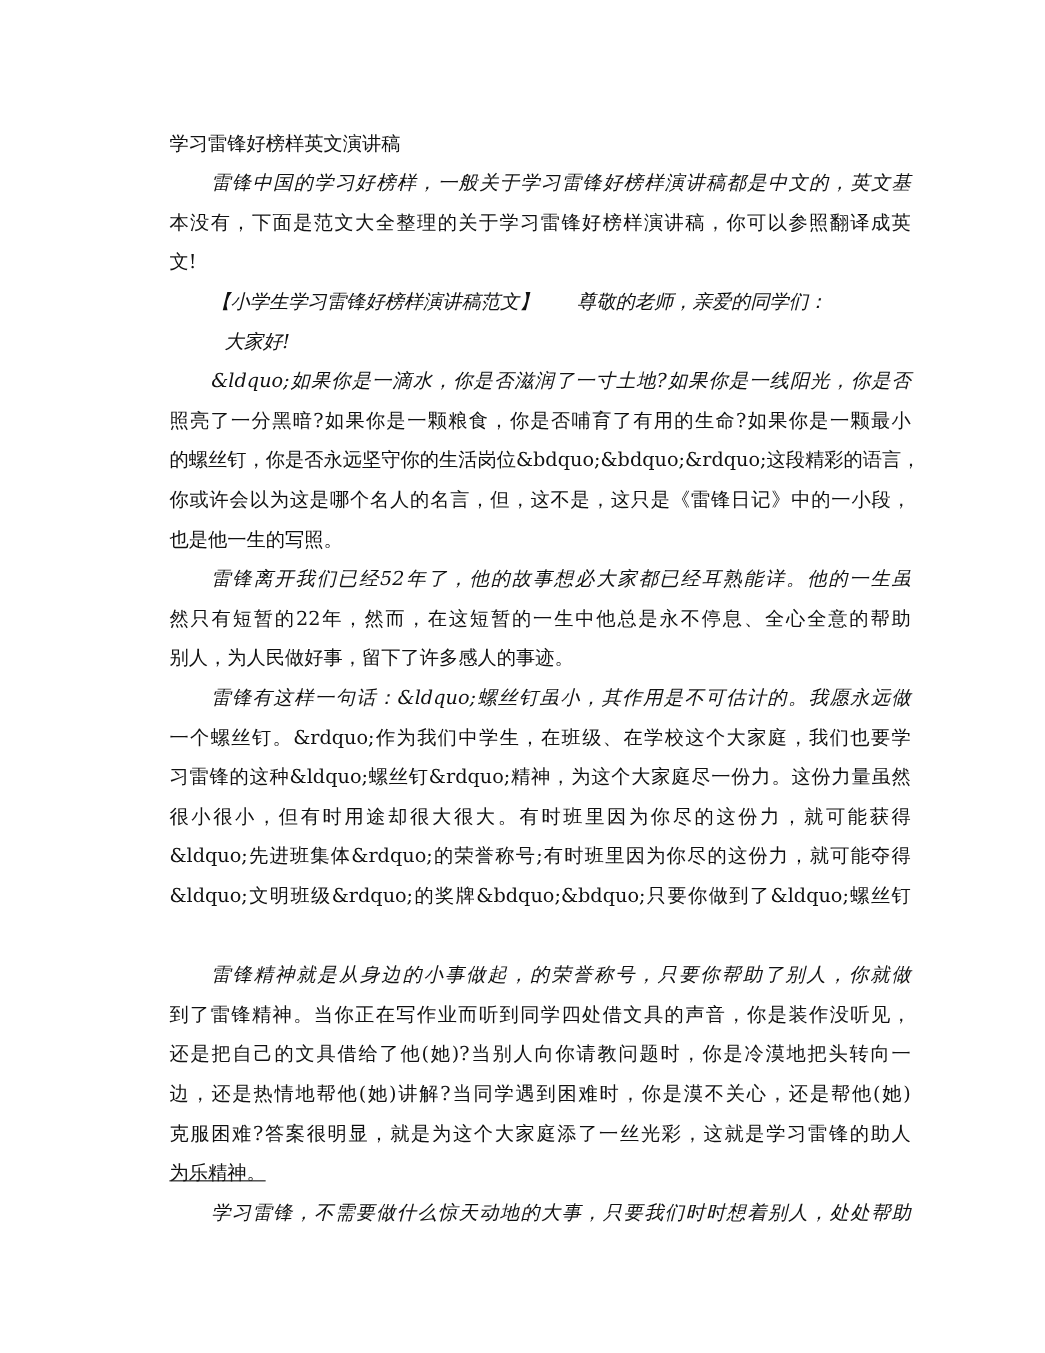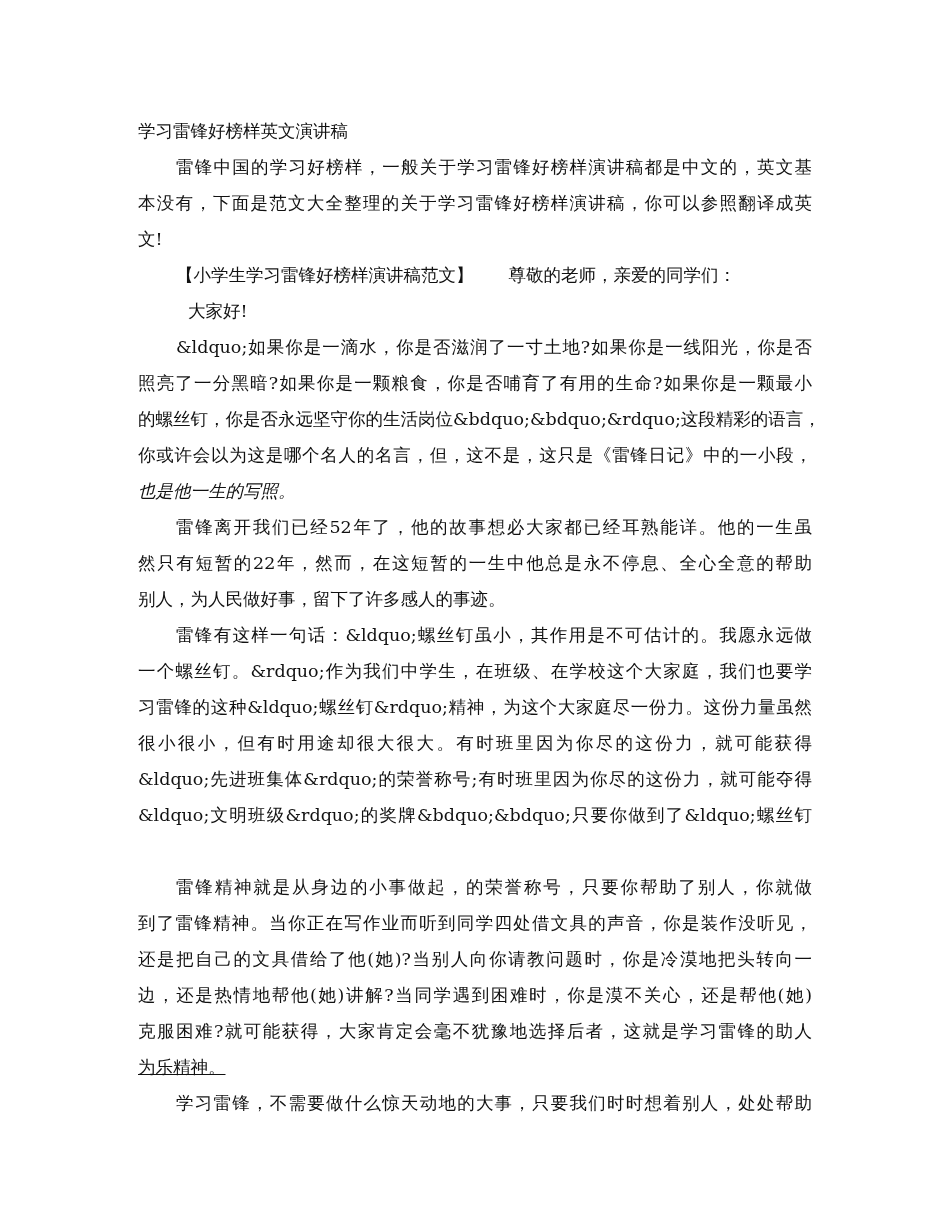--- a/index.html
+++ b/index.html
@@ -1,60 +1,60 @@
 <!DOCTYPE html>
 <html><head>
 <meta charset="utf-8">
 <style>
   html, body { margin: 0; padding: 0; background: #ffffff; }
   body { width: 950px; height: 1230px; position: relative; overflow: hidden; }
-  .page { position: absolute; left: 0; top: 0; width: 867px; height: 1230px; background: #ffffff; }
+  .page { position: absolute; left: 16px; top: 0; width: 867px; height: 1230px; background: #ffffff; }
   .line {
     position: absolute;
     left: 138px;
     width: 674px;
     height: 24px;
     font-family: "DejaVu Serif", "Liberation Serif", serif;
     font-size: 17.5px;
     line-height: 24px;
     color: #111111;
     white-space: nowrap;
     overflow: visible;
     text-align: justify;
     text-align-last: justify;
     letter-spacing: 0;
   }
   .line.last { text-align-last: left; }
-  .line.indent { left: 176px; width: 636px; }
+  .line.indent { left: 176px; width: 636px; font-style: italic; }
   .line.title { text-align-last: left; }
 </style>
 </head>
 <body>
 
 <div class="page" id="page">
     <div class="line last title" style="top: 119px;">学习雷锋好榜样英文演讲稿</div>
     <div class="line indent" style="top: 155px;">雷锋中国的学习好榜样，一般关于学习雷锋好榜样演讲稿都是中文的，英文基</div>
     <div class="line" style="top: 191px;">本没有，下面是范文大全整理的关于学习雷锋好榜样演讲稿，你可以参照翻译成英</div>
     <div class="line last" style="top: 227px;">文!</div>
     <div class="line indent last" style="top: 263px;">【小学生学习雷锋好榜样演讲稿范文】　　尊敬的老师，亲爱的同学们：</div>
     <div class="line indent last" style="top: 299px; margin-left: 12px;">大家好!</div>
     <div class="line indent" style="top: 335px;">&amp;ldquo;如果你是一滴水，你是否滋润了一寸土地?如果你是一线阳光，你是否</div>
     <div class="line" style="top: 371px;">照亮了一分黑暗?如果你是一颗粮食，你是否哺育了有用的生命?如果你是一颗最小</div>
     <div class="line" style="top: 407px;">的螺丝钉，你是否永远坚守你的生活岗位&amp;bdquo;&amp;bdquo;&amp;rdquo;这段精彩的语言，</div>
     <div class="line" style="top: 443px;">你或许会以为这是哪个名人的名言，但，这不是，这只是《雷锋日记》中的一小段，</div>
-    <div class="line last" style="top: 479px; font-style: italic;">也是他一生的写照。</div>
+    <div class="line last" style="top: 479px;">也是他一生的写照。</div>
     <div class="line indent" style="top: 515px;">雷锋离开我们已经52年了，他的故事想必大家都已经耳熟能详。他的一生虽</div>
     <div class="line" style="top: 551px;">然只有短暂的22年，然而，在这短暂的一生中他总是永不停息、全心全意的帮助</div>
     <div class="line last" style="top: 587px;">别人，为人民做好事，留下了许多感人的事迹。</div>
     <div class="line indent" style="top: 623px;">雷锋有这样一句话：&amp;ldquo;螺丝钉虽小，其作用是不可估计的。我愿永远做</div>
     <div class="line" style="top: 659px;">一个螺丝钉。&amp;rdquo;作为我们中学生，在班级、在学校这个大家庭，我们也要学</div>
     <div class="line" style="top: 695px;">习雷锋的这种&amp;ldquo;螺丝钉&amp;rdquo;精神，为这个大家庭尽一份力。这份力量虽然</div>
     <div class="line" style="top: 731px;">很小很小，但有时用途却很大很大。有时班里因为你尽的这份力，就可能获得</div>
     <div class="line" style="top: 767px;">&amp;ldquo;先进班集体&amp;rdquo;的荣誉称号;有时班里因为你尽的这份力，就可能夺得</div>
     <div class="line" style="top: 803px;">&amp;ldquo;文明班级&amp;rdquo;的奖牌&amp;bdquo;&amp;bdquo;只要你做到了&amp;ldquo;螺丝钉</div>
     <div class="line indent" style="top: 875px;">雷锋精神就是从身边的小事做起，的荣誉称号，只要你帮助了别人，你就做</div>
     <div class="line" style="top: 911px;">到了雷锋精神。当你正在写作业而听到同学四处借文具的声音，你是装作没听见，</div>
     <div class="line" style="top: 983px;">边，还是热情地帮他(她)讲解?当同学遇到困难时，你是漠不关心，还是帮他(她)</div>
     <div class="line" style="top: 947px;">还是把自己的文具借给了他(她)?当别人向你请教问题时，你是冷漠地把头转向一</div>
-    <div class="line" style="top: 1019px;">克服困难?就可能获得，大家肯定会毫不犹豫地选择后者，这就是学习雷锋的助人</div>
+    <div class="line" style="top: 1019px;">克服困难?答案很明显，就是为这个大家庭添了一丝光彩，这就是学习雷锋的助人</div>
     <div class="line last" style="top: 1055px; text-decoration: underline;">为乐精神。</div>
     <div class="line indent" style="top: 1091px;">学习雷锋，不需要做什么惊天动地的大事，只要我们时时想着别人，处处帮助</div>
   </div>
 
 </body></html>

